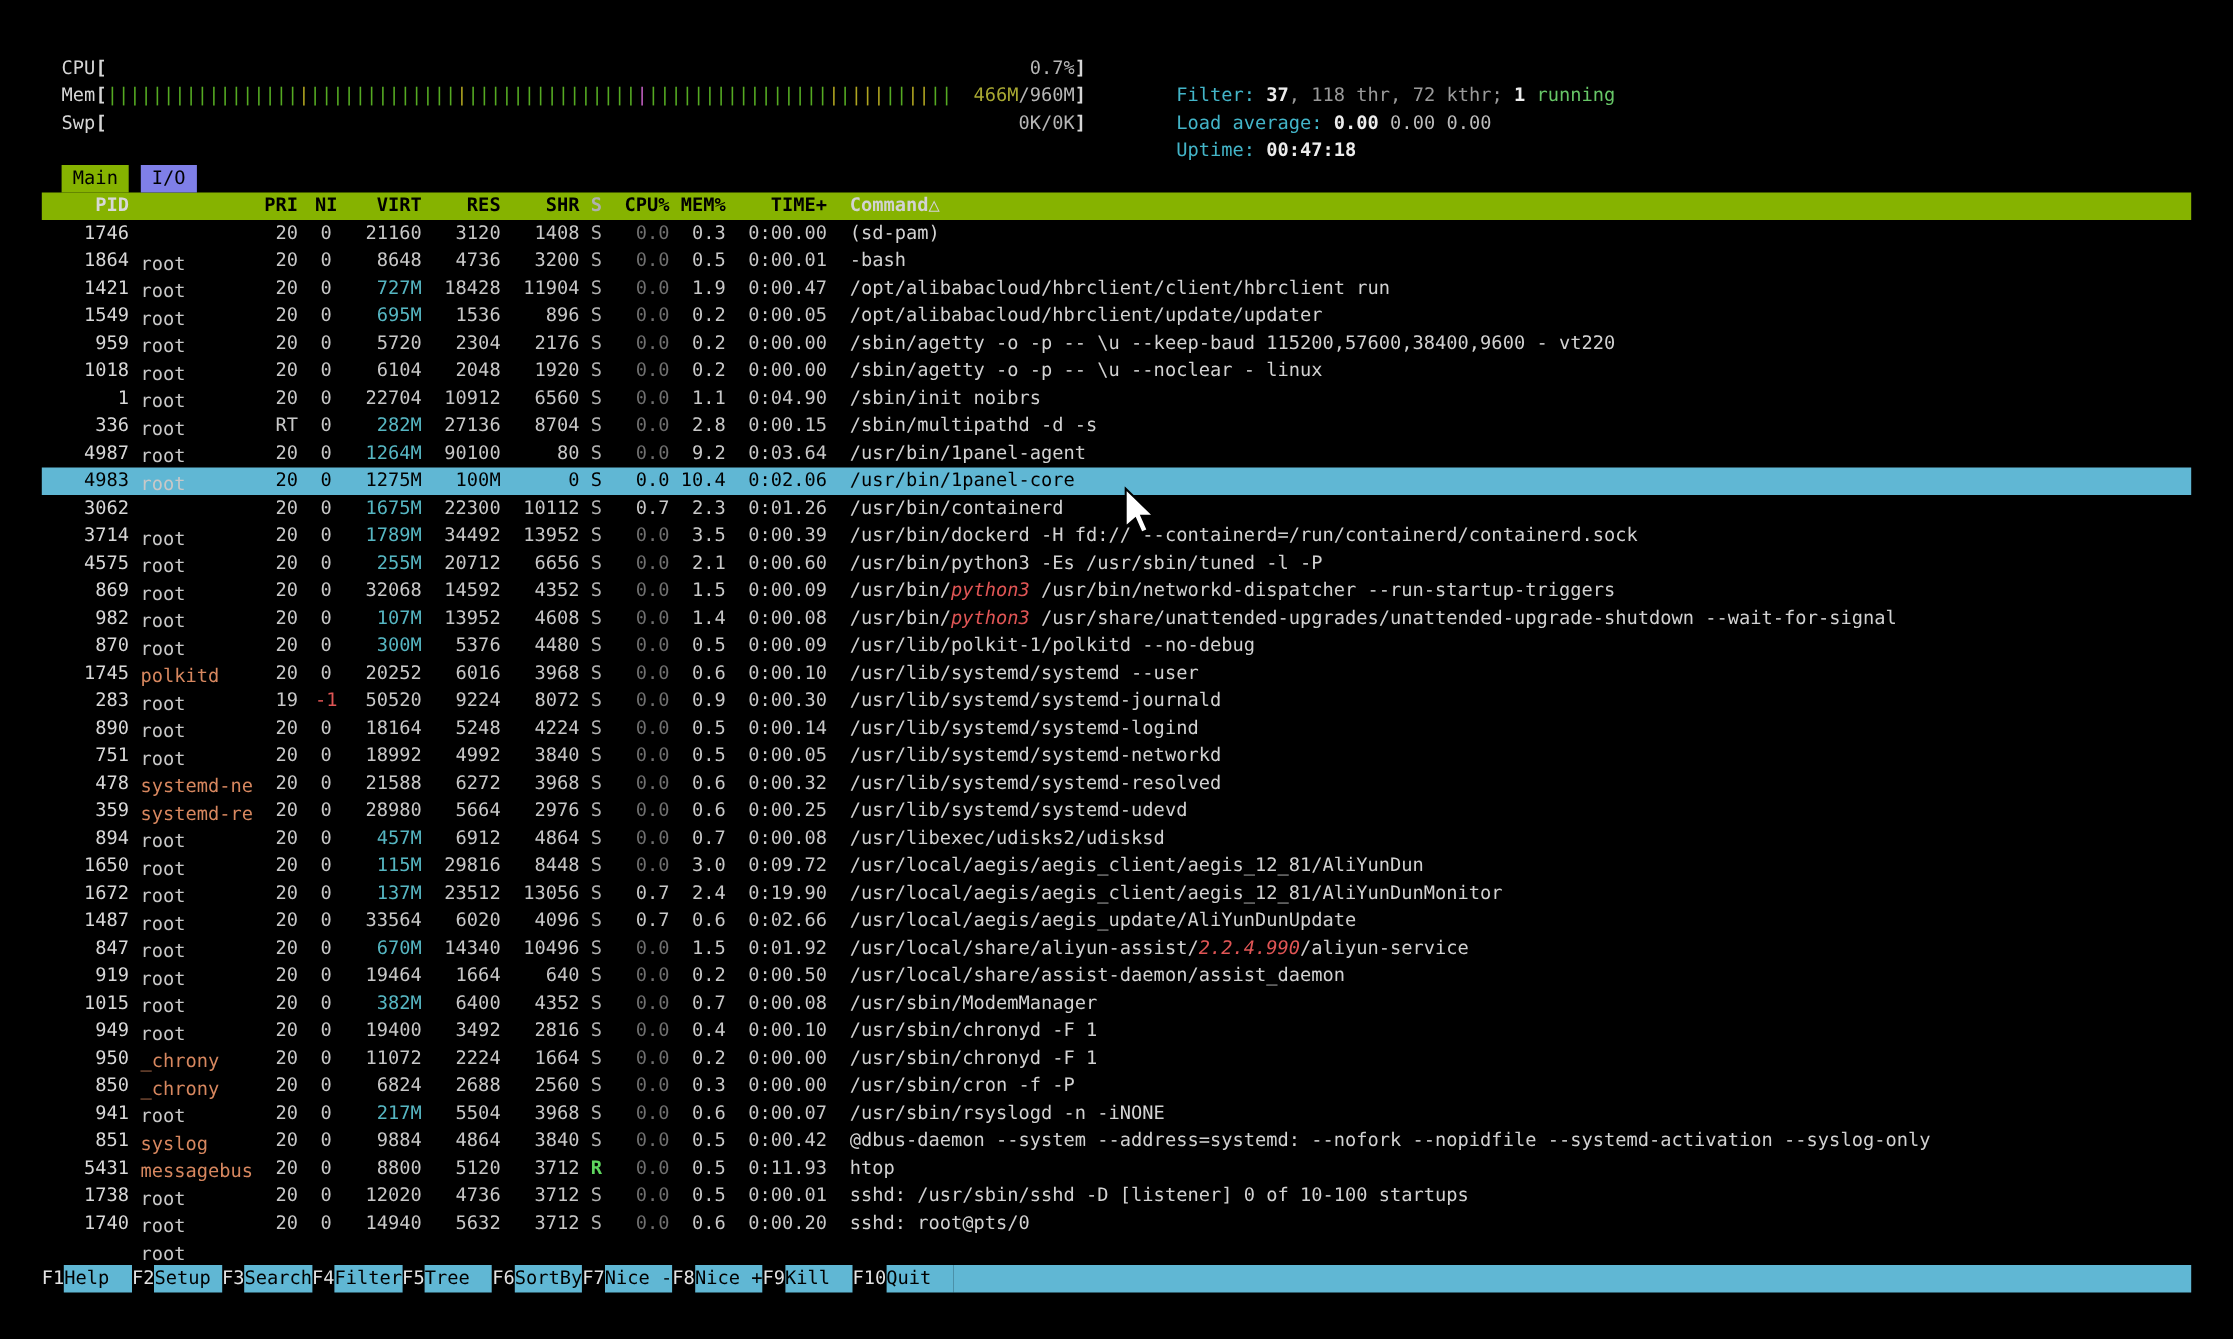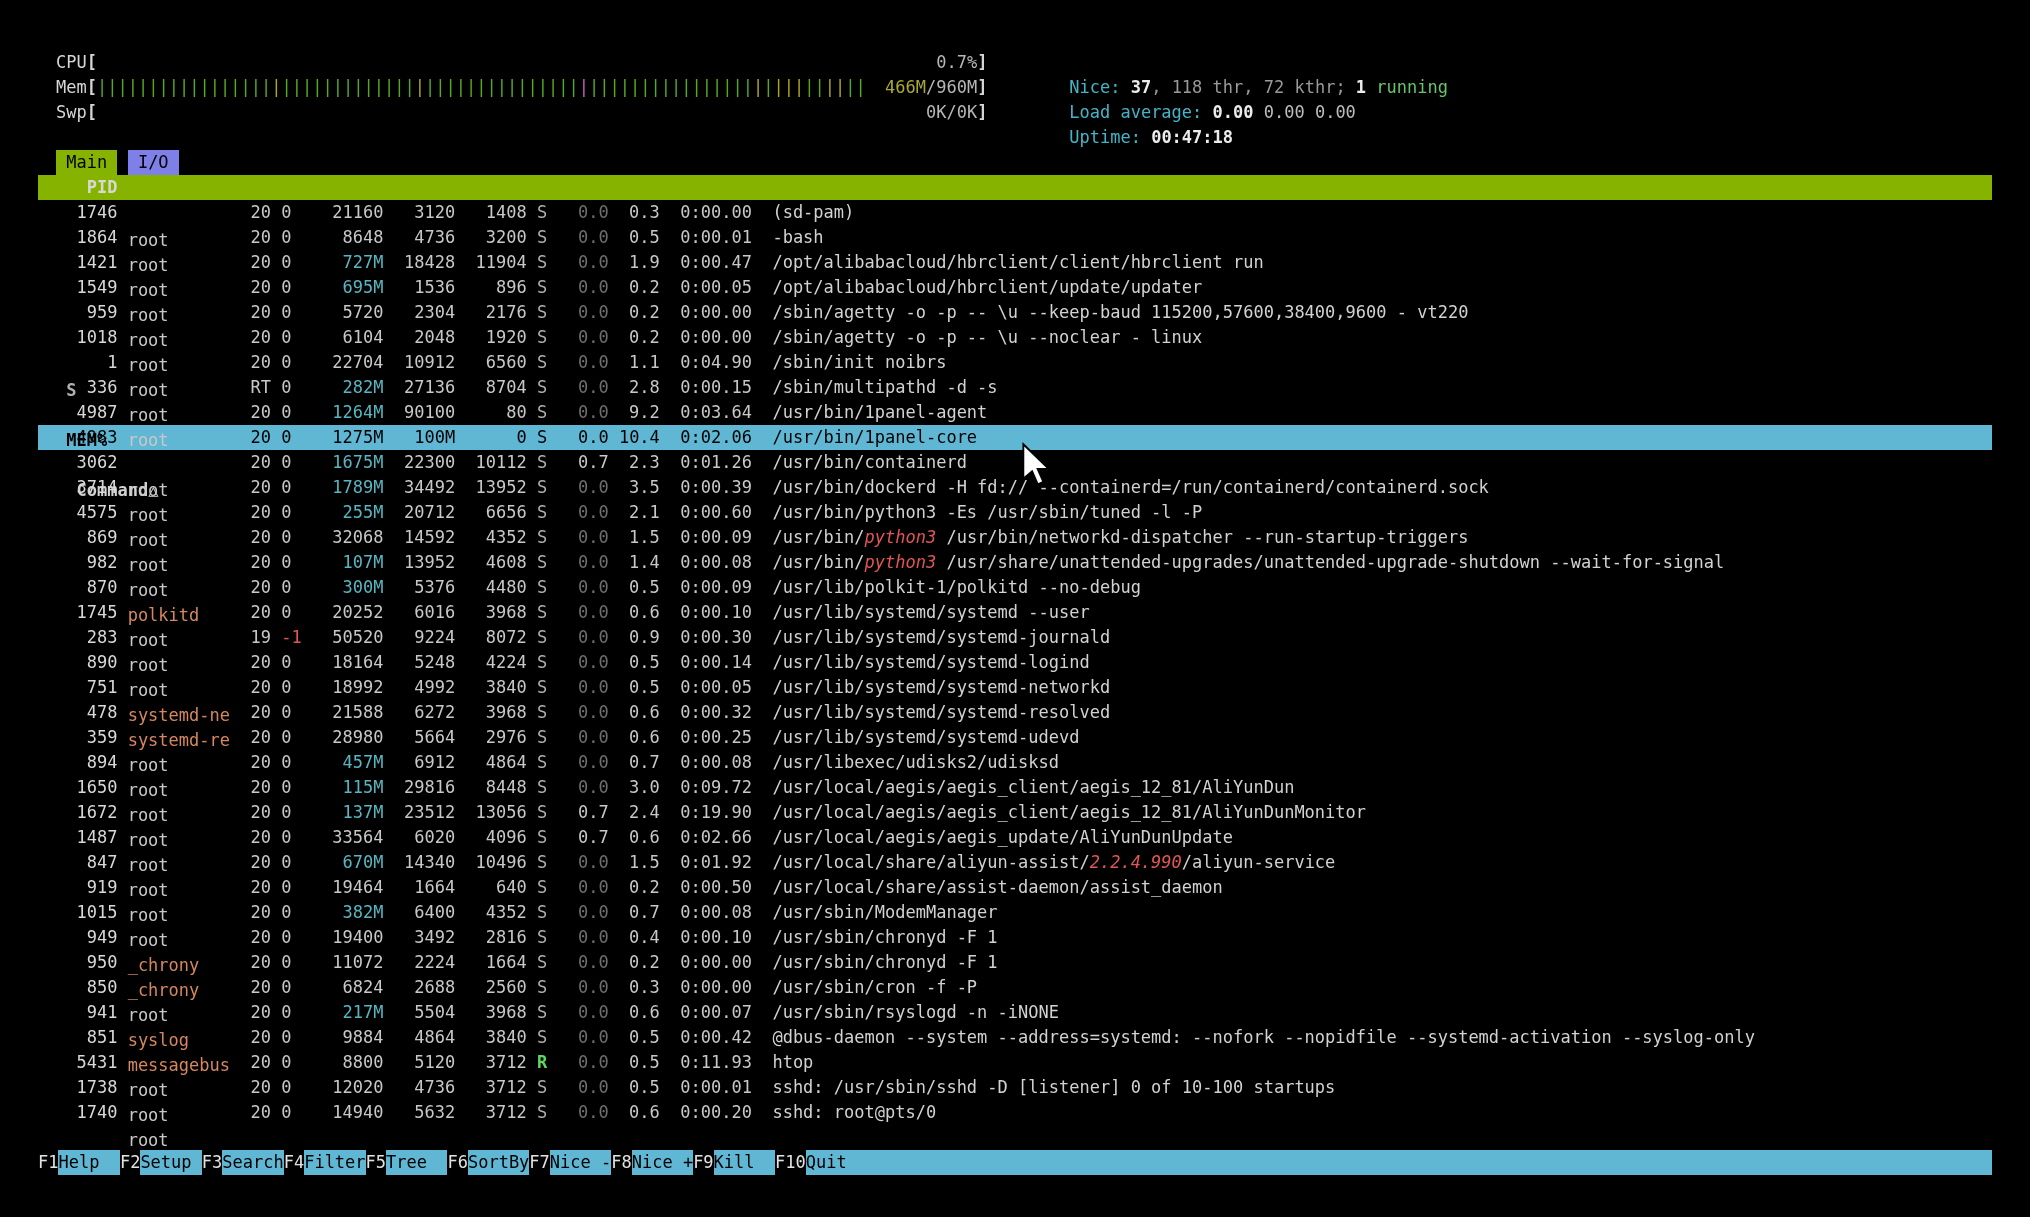--- a/index.html
+++ b/index.html
@@ -32,30 +32,30 @@
 
   
   .tabs { height:25px; padding-left:18px; margin-top:25px; display:flex; }
   .tab { color:#000; padding:0 1ch; flex:none; }
   .tab-main { background:var(--header-bg,#86b300);text-align:right; }
   .tab-io { background:var(--tab-io-bg,#7f7fe8); margin-left:1ch; }
 
   
   .thead {
     display:flex; height:25px; padding-left:18px; width:100%;
-    background:var(--header-bg,#86b300); color:#000; font-weight:bold; white-space:pre;flex-direction:column;
+    background:var(--header-bg,#86b300); color:#000; font-weight:bold; white-space:pre;
   }
   .tr { display:flex; height:25px; padding-left:18px; width:100%; white-space:pre; }
   .tr.sel { background:var(--select-bg,#60b7d4); }
   .tr.sel span { color:#000 !important; font-weight:normal; }
 
   .c-pid { width:6ch; text-align:right; flex:none; color:#d8d8d8; }
   .c-user { width:10ch; text-align:left; margin-left:1ch; flex:none;margin-top:28px; }
   .c-pri { width:3ch; text-align:right; margin-left:1ch; flex:none; }
-  .c-ni  { width:3ch; text-align:left; margin-left:1ch; flex:none; }
+  .c-ni  { width:3ch; text-align:center; margin-left:1ch; flex:none; }
   .c-virt{ width:6ch; text-align:right; margin-left:1ch; flex:none; }
   .c-res { width:6ch; text-align:right; margin-left:1ch; flex:none; }
   .c-shr { width:6ch; text-align:right; margin-left:1ch; flex:none; }
   .c-s   { width:1ch; text-align:left; margin-left:1ch; flex:none; color:#b0b0b0; }
   .c-cpu { width:5ch; text-align:right; margin-left:1ch; flex:none; }
   .c-mem { width:4ch; text-align:right; margin-left:1ch; flex:none; }
   .c-time{ width:8ch; text-align:right; margin-left:1ch; flex:none; }
   .c-cmd { margin-left:2ch; flex:none; white-space:pre; color:#d2d2d2; }
 
   .user-special { color:var(--orange-user,#d7875f); }
@@ -77,21 +77,21 @@
 </head>
 <body>
 
 <div class="term">
 
   <div class="hline">
     <div class="meter">
       <span class="mlabel">CPU</span><span class="br">[</span><span class="mbar" id="cpu-bars"><span class="mval">0.7%</span></span><span class="br">]</span>
     </div>
     <div class="stats">
-      <span class="st-label">Nice: </span><span class="st-bold">37</span><span class="st-dim">, 118 thr, 72 kthr; </span><span class="st-bold">1</span><span class="st-green"> running</span>
+      <span class="st-label">Filter: </span><span class="st-bold">37</span><span class="st-dim">, 118 thr, 72 kthr; </span><span class="st-bold">1</span><span class="st-green"> running</span>
     </div>
   </div>
 
   <div class="hline">
     <div class="meter">
       <span class="mlabel">Mem</span><span class="br">[</span><span class="mbar" id="mem-bars"><span class="bar-g">|</span><span class="bar-g">|</span><span class="bar-g">|</span><span class="bar-g">|</span><span class="bar-g">|</span><span class="bar-g">|</span><span class="bar-g">|</span><span class="bar-g">|</span><span class="bar-g">|</span><span class="bar-g">|</span><span class="bar-g">|</span><span class="bar-g">|</span><span class="bar-g">|</span><span class="bar-g">|</span><span class="bar-g">|</span><span class="bar-g">|</span><span class="bar-g">|</span><span class="bar-y">|</span><span class="bar-g">|</span><span class="bar-g">|</span><span class="bar-g">|</span><span class="bar-g">|</span><span class="bar-g">|</span><span class="bar-g">|</span><span class="bar-g">|</span><span class="bar-g">|</span><span class="bar-g">|</span><span class="bar-g">|</span><span class="bar-g">|</span><span class="bar-g">|</span><span class="bar-g">|</span><span class="bar-y">|</span><span class="bar-g">|</span><span class="bar-g">|</span><span class="bar-g">|</span><span class="bar-g">|</span><span class="bar-g">|</span><span class="bar-g">|</span><span class="bar-g">|</span><span class="bar-g">|</span><span class="bar-g">|</span><span class="bar-g">|</span><span class="bar-g">|</span><span class="bar-g">|</span><span class="bar-g">|</span><span class="bar-g">|</span><span class="bar-g">|</span><span class="bar-m">|</span><span class="bar-g">|</span><span class="bar-g">|</span><span class="bar-g">|</span><span class="bar-g">|</span><span class="bar-g">|</span><span class="bar-g">|</span><span class="bar-g">|</span><span class="bar-g">|</span><span class="bar-g">|</span><span class="bar-g">|</span><span class="bar-g">|</span><span class="bar-g">|</span><span class="bar-g">|</span><span class="bar-g">|</span><span class="bar-g">|</span><span class="bar-g">|</span><span class="bar-y">|</span><span class="bar-g">|</span><span class="bar-y">|</span><span class="bar-y">|</span><span class="bar-y">|</span><span class="bar-g">|</span><span class="bar-g">|</span><span class="bar-y">|</span><span class="bar-y">|</span><span class="bar-g">|</span><span class="bar-g">|</span><span class="mval"><span class="mem-used">466M</span><span>/960M</span></span></span><span class="br">]</span>
     </div>
     <div class="stats">
       <span class="st-label">Load average: </span><span class="st-bold">0.00</span><span class="st-plain"> 0.00 0.00</span>
     </div>

